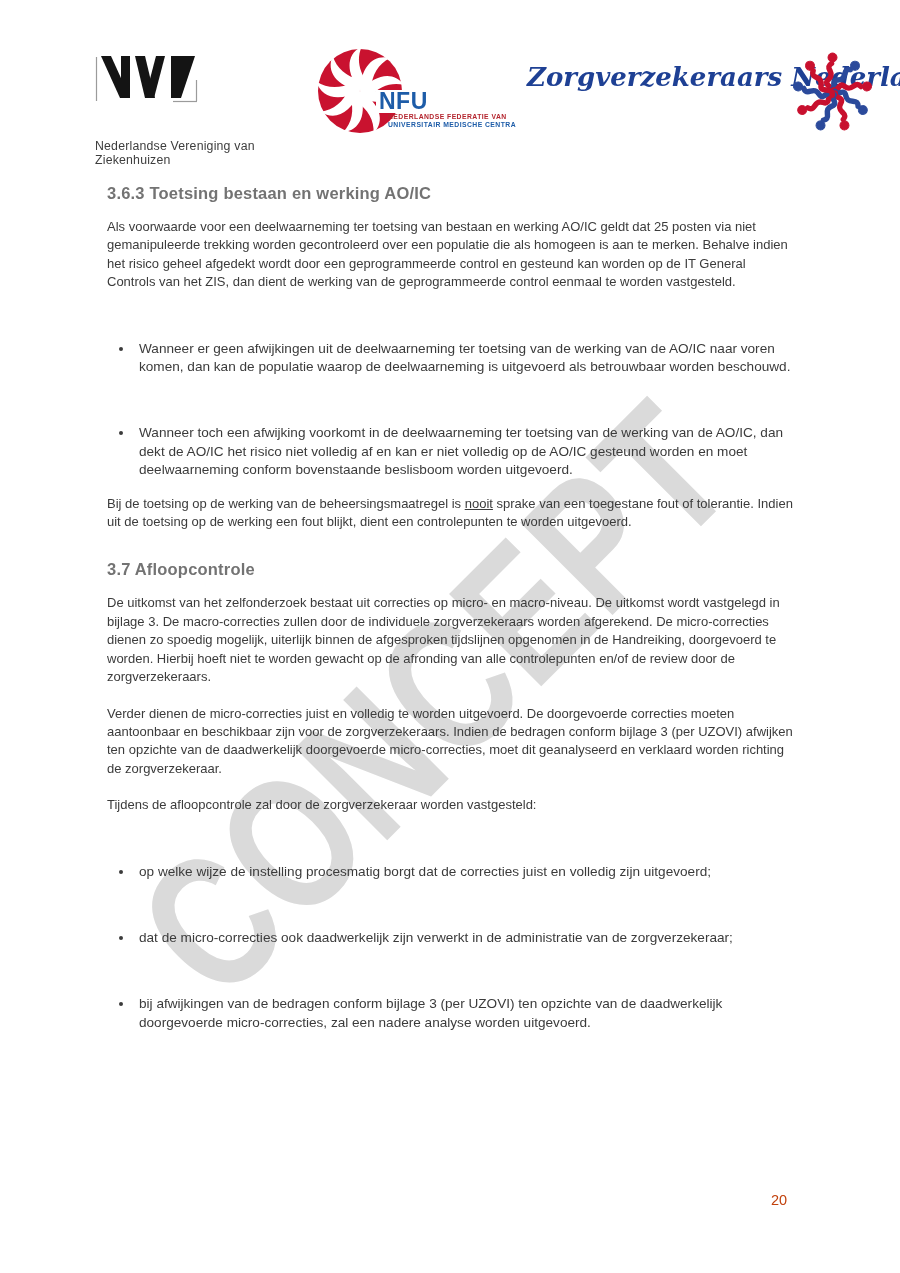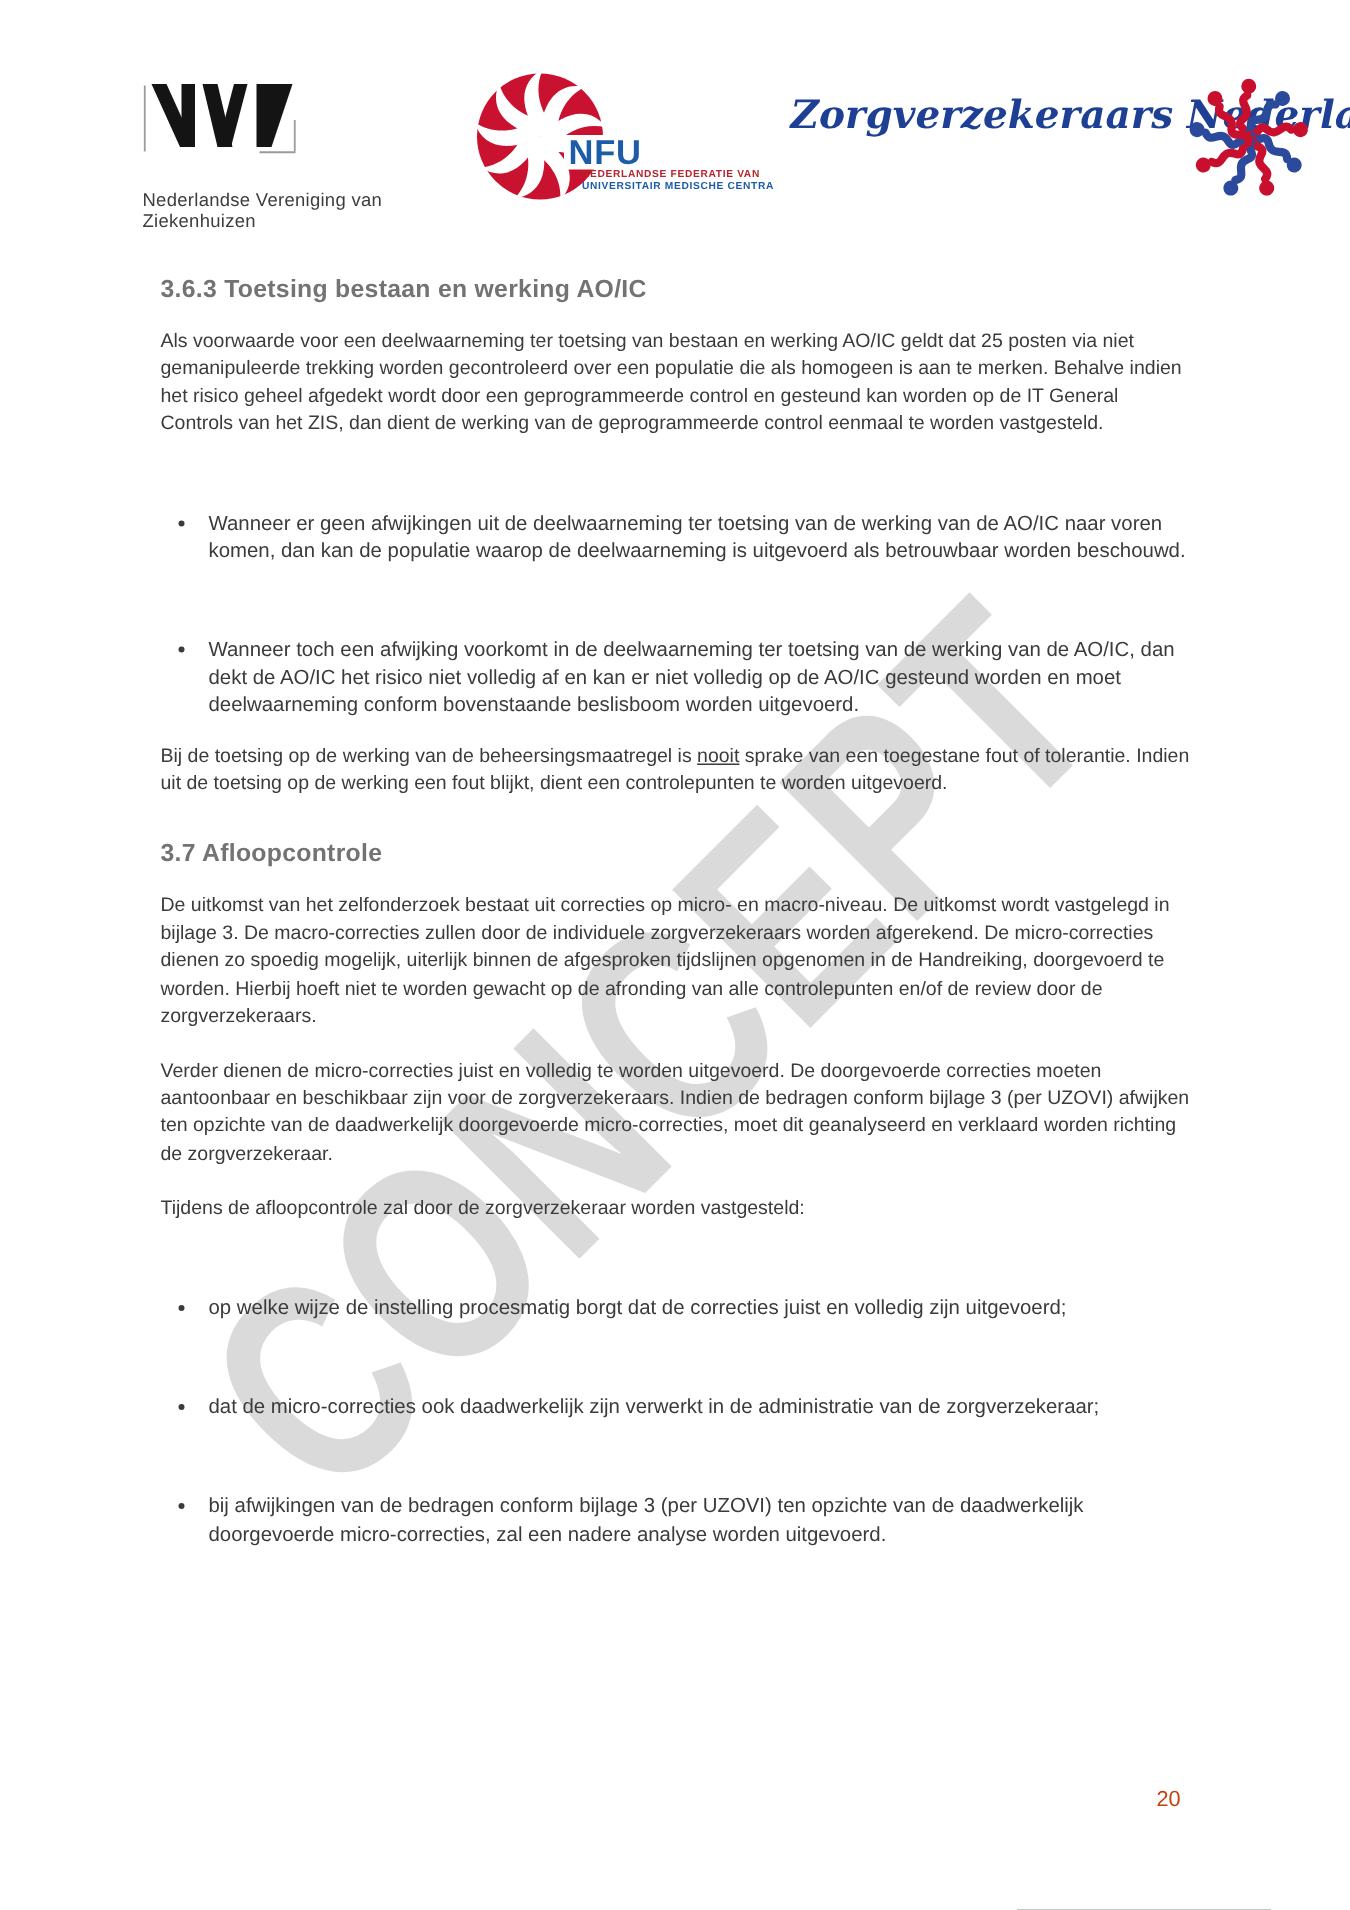--- a/index.html
+++ b/index.html
@@ -11,21 +11,21 @@
   
   .watermark{
     position:absolute;left:435px;top:700px;z-index:0;
     transform:translate(-50%,-50%) rotate(-45deg) scale(1,1.28);
     font-size:148px;font-weight:bold;letter-spacing:2px;
     color:#dadada;white-space:nowrap;user-select:none;
   }
   
   .hdr{position:absolute;z-index:2;}
   .nvz{left:95px;top:52px;width:230px;}
-  .nvz-caption{margin-top:17px;font-size:12.3px;color:#3d3d3d;letter-spacing:.2px;}
+  .nvz-caption{margin-top:31px;font-size:12.3px;color:#3d3d3d;letter-spacing:.2px;}
   .nfu{left:316px;top:47px;width:210px;height:95px;}
   .nfu-word{
     position:absolute;left:60px;top:43px;background:#fff;padding:0 2px 0 3px;
     font-size:23px;font-weight:bold;color:#1d5ca8;letter-spacing:.5px;line-height:1;
   }
   .nfu-tagline{position:absolute;left:72px;top:66px;font-size:6.8px;font-weight:bold;letter-spacing:.45px;line-height:1.25;white-space:nowrap;}
   .nfu-tag1{color:#b4252e;}
   .nfu-tag2{color:#1d5ca8;}
   .zn-word{
     left:527px;top:62px;

